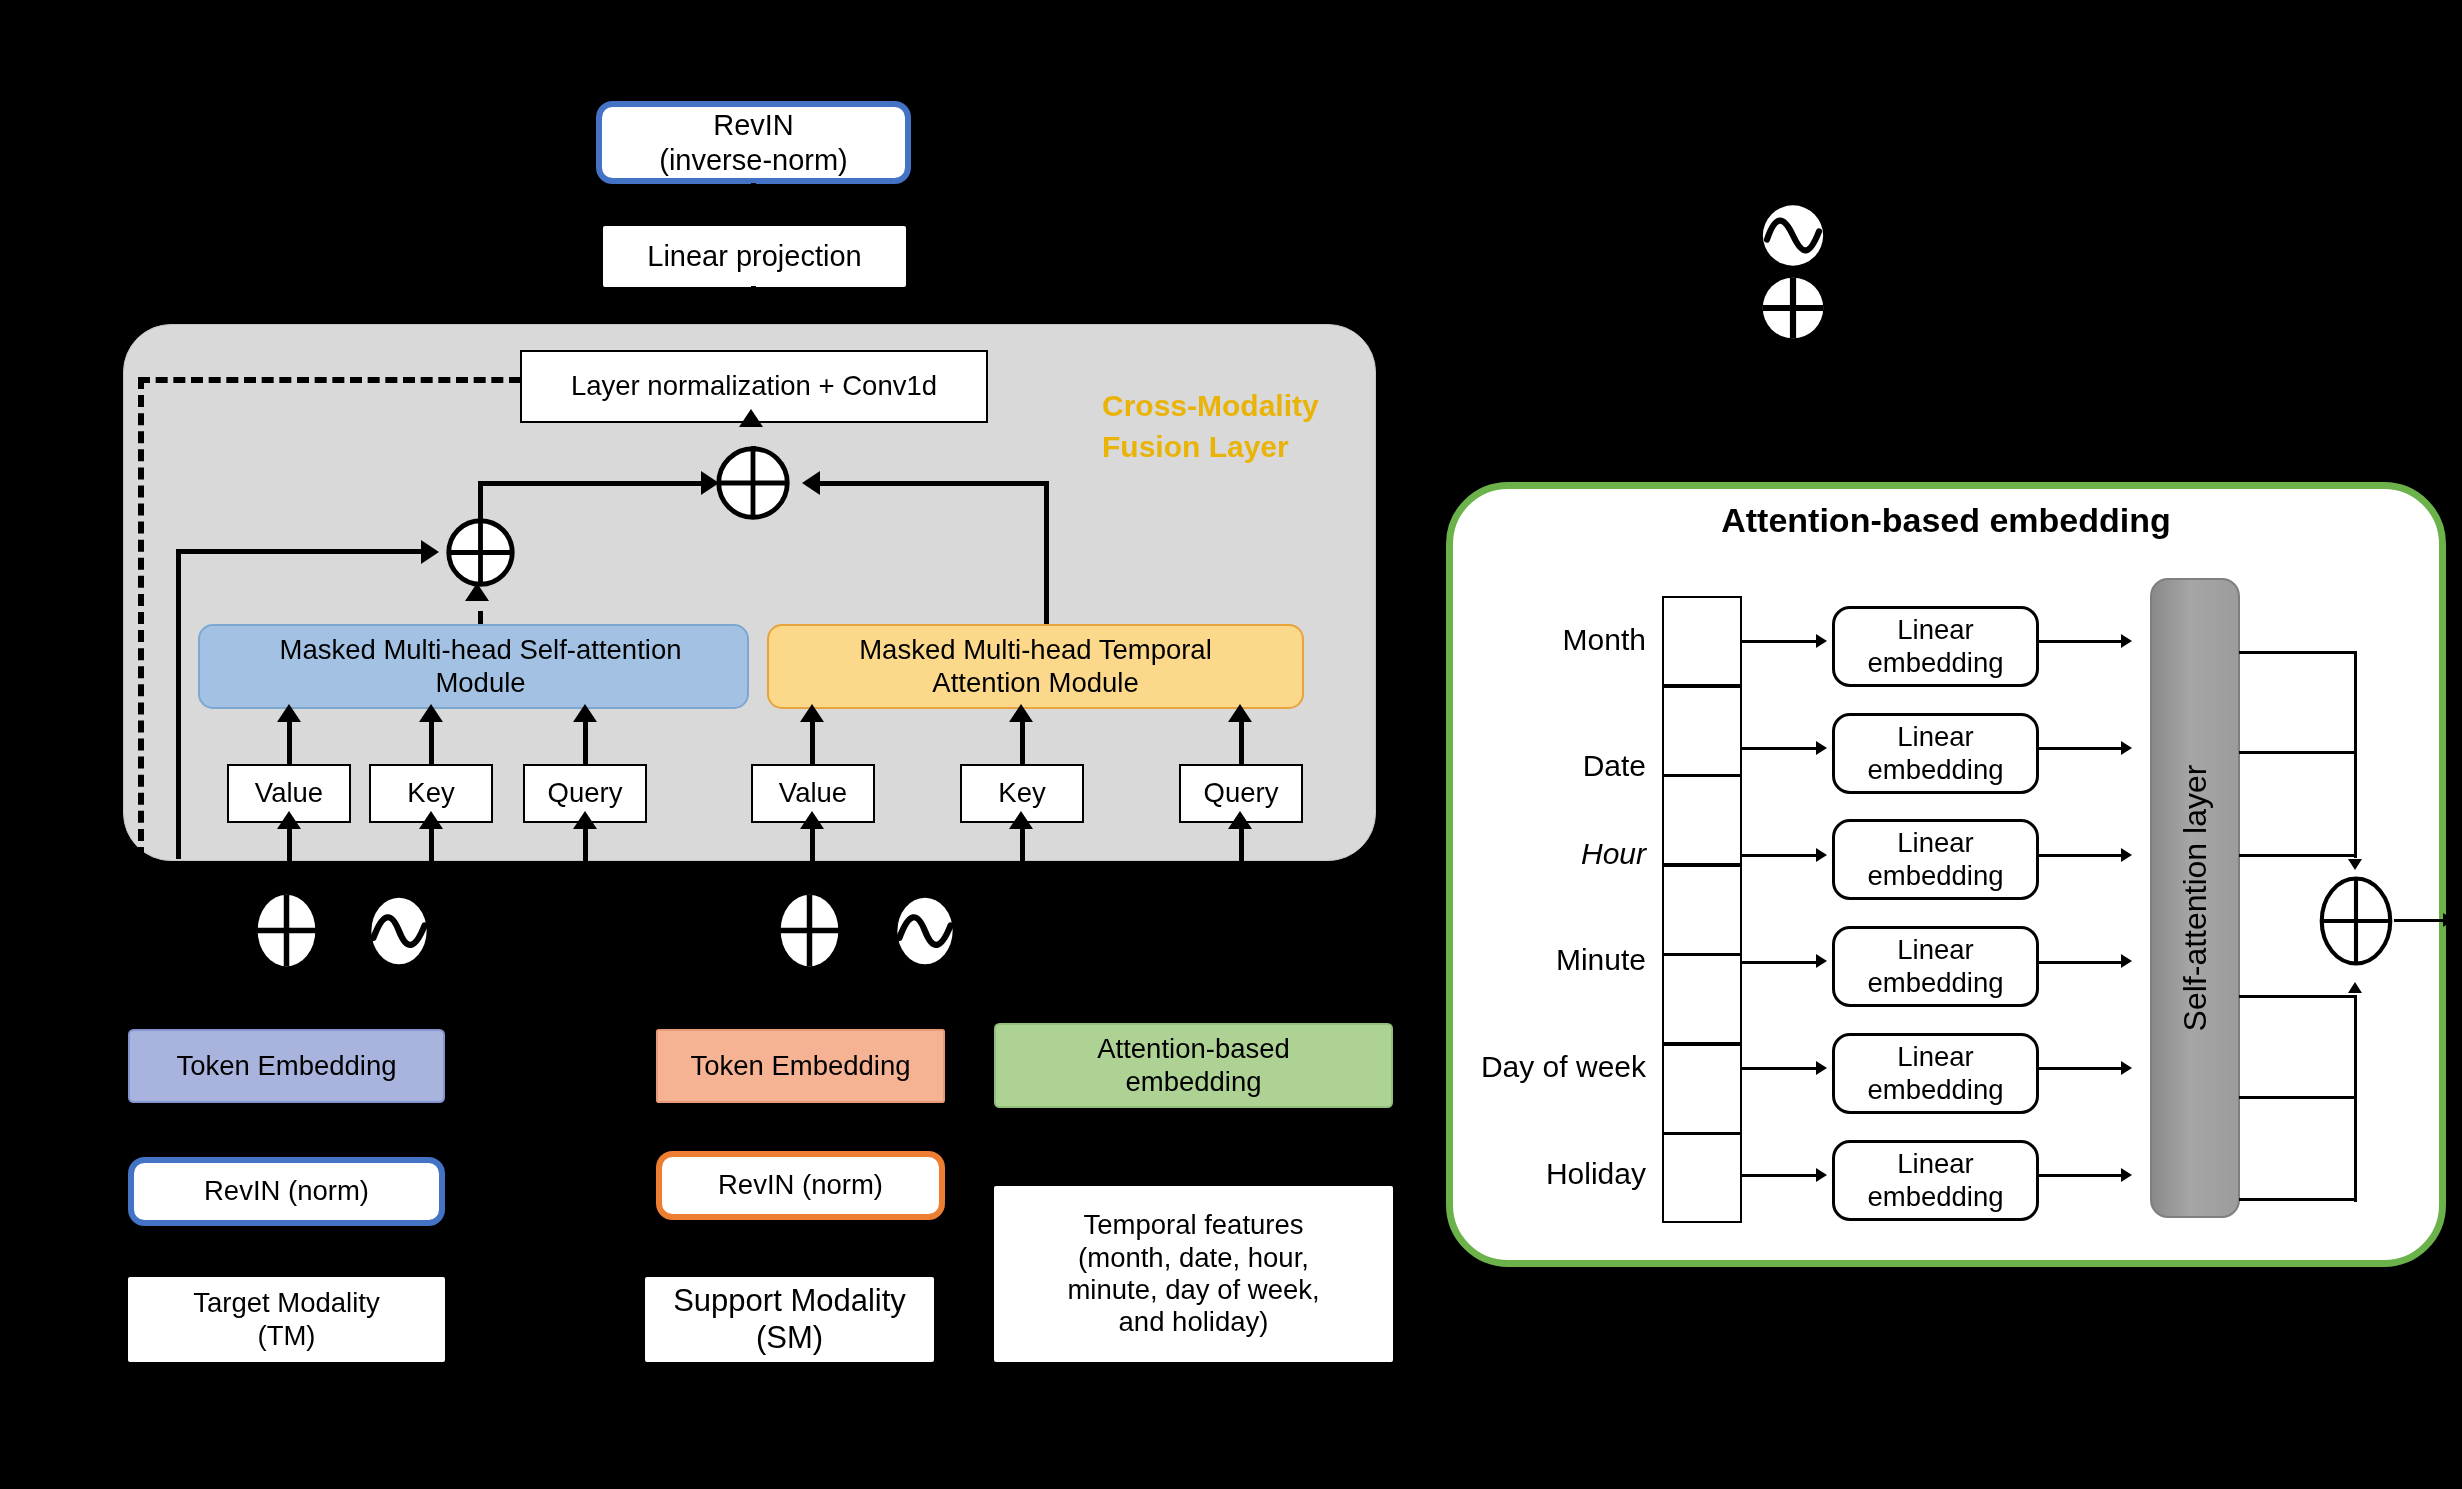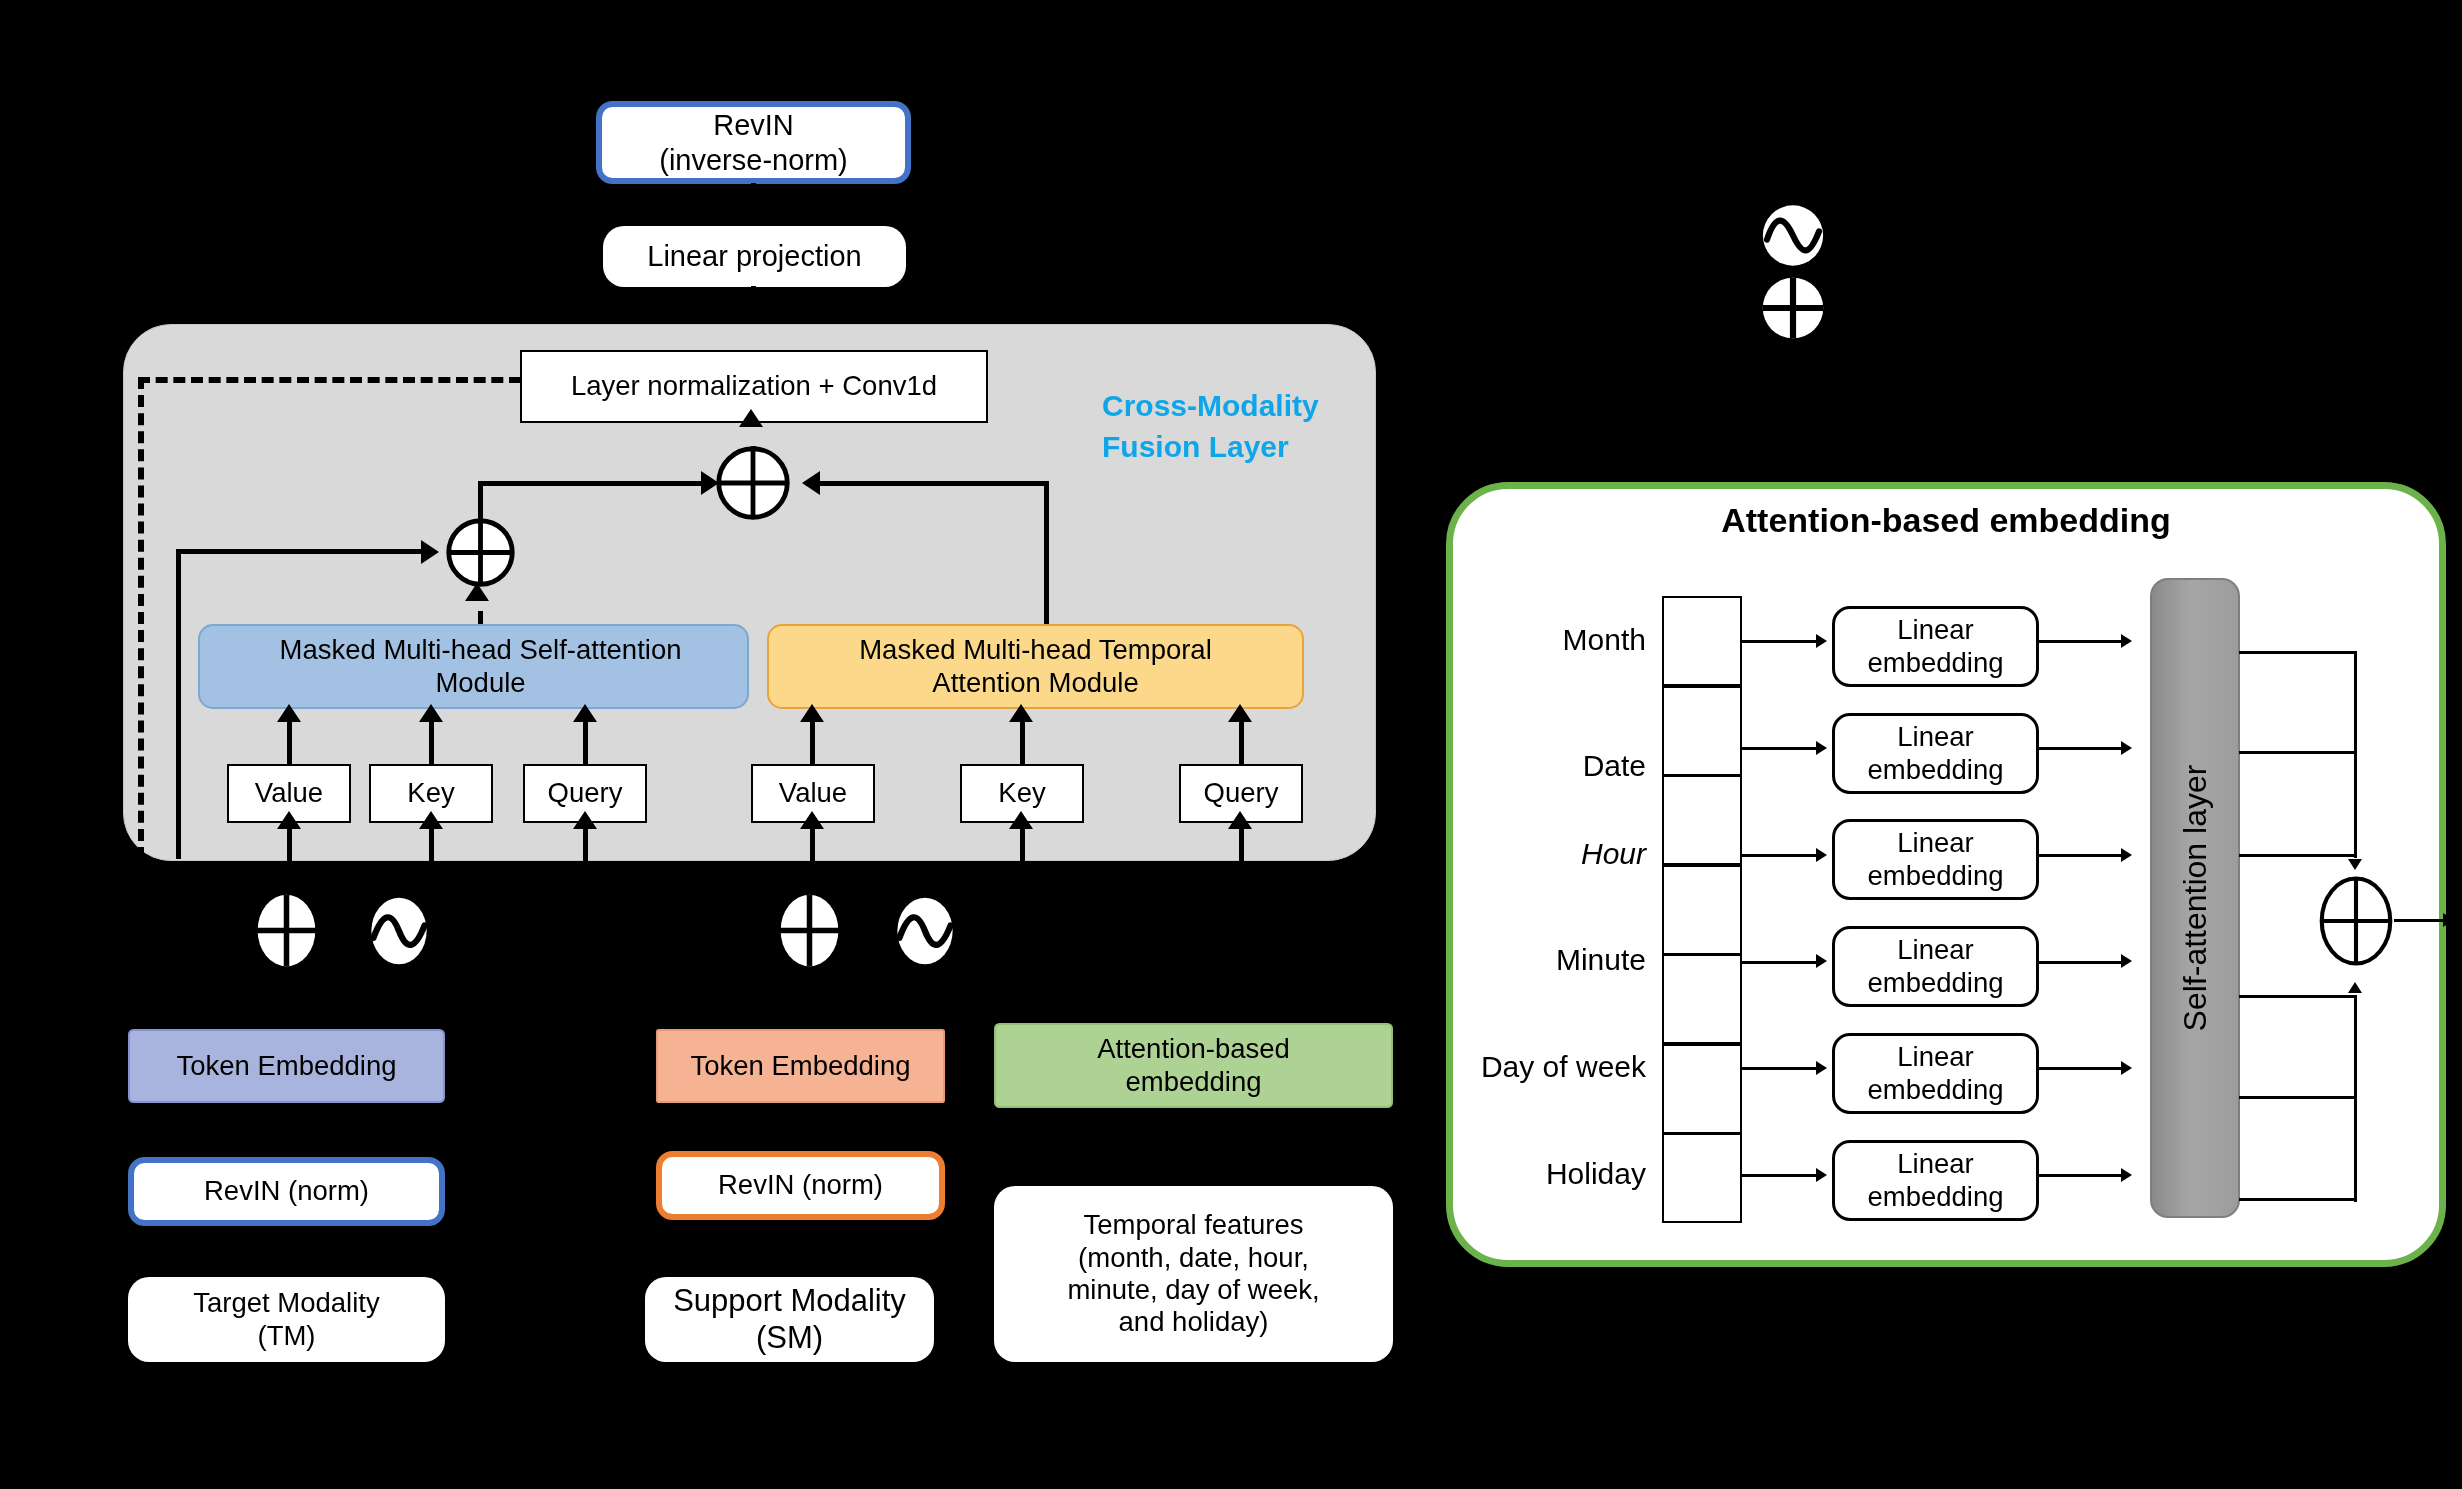--- a/index.html
+++ b/index.html
@@ -11,30 +11,30 @@
     overflow:hidden;
   }
   .abs{position:absolute;box-sizing:border-box;}
   .ctr{display:flex;align-items:center;justify-content:center;text-align:center;line-height:1.18;}
 
   
   .whitebox{
     background:#fff;color:#000;border:2.1px solid #000;
   }
   .plainwhite{
-    background:#fff;color:#000;border:none;border-radius:21px;
+    background:#fff;color:#000;border:none;border-radius:2px;
   }
 
   .revin-blue{background:#fff;border:6.2px solid #4472C4;border-radius:16.5px;color:#000;}
   .revin-orange{background:#fff;border:6.2px solid #ED7D31;border-radius:16.5px;color:#000;}
 
   .fusion-panel{
     background:#D9D9D9;border-radius:48px;border:1.4px solid #C6C6C6;
   }
-  .fusion-label{color:#0ea5e9;font-weight:bold;text-align:left;line-height:1.35;}
+  .fusion-label{color:#eab308;font-weight:bold;text-align:left;line-height:1.35;}
 
   .mod-self{background:#A3C2E3;border:2.1px solid #7BA7D1;border-radius:15px;color:#000;}
   .mod-temporal{background:#FCD98A;border:2.1px solid #E8A33D;border-radius:15px;color:#000;}
 
   .tok-blue{background:#A8B4DD;border:2.1px solid #8494CE;border-radius:5.5px;color:#000;}
   .tok-orange{background:#F5B393;border:2.1px solid #E79A78;border-radius:2.8px;color:#000;}
   .tok-green{background:#AED294;border:2.1px solid #93BF78;border-radius:5.5px;color:#000;}
 
   .green-panel{
     background:#fff;border:7.6px solid #6CB24A;border-radius:62px;

